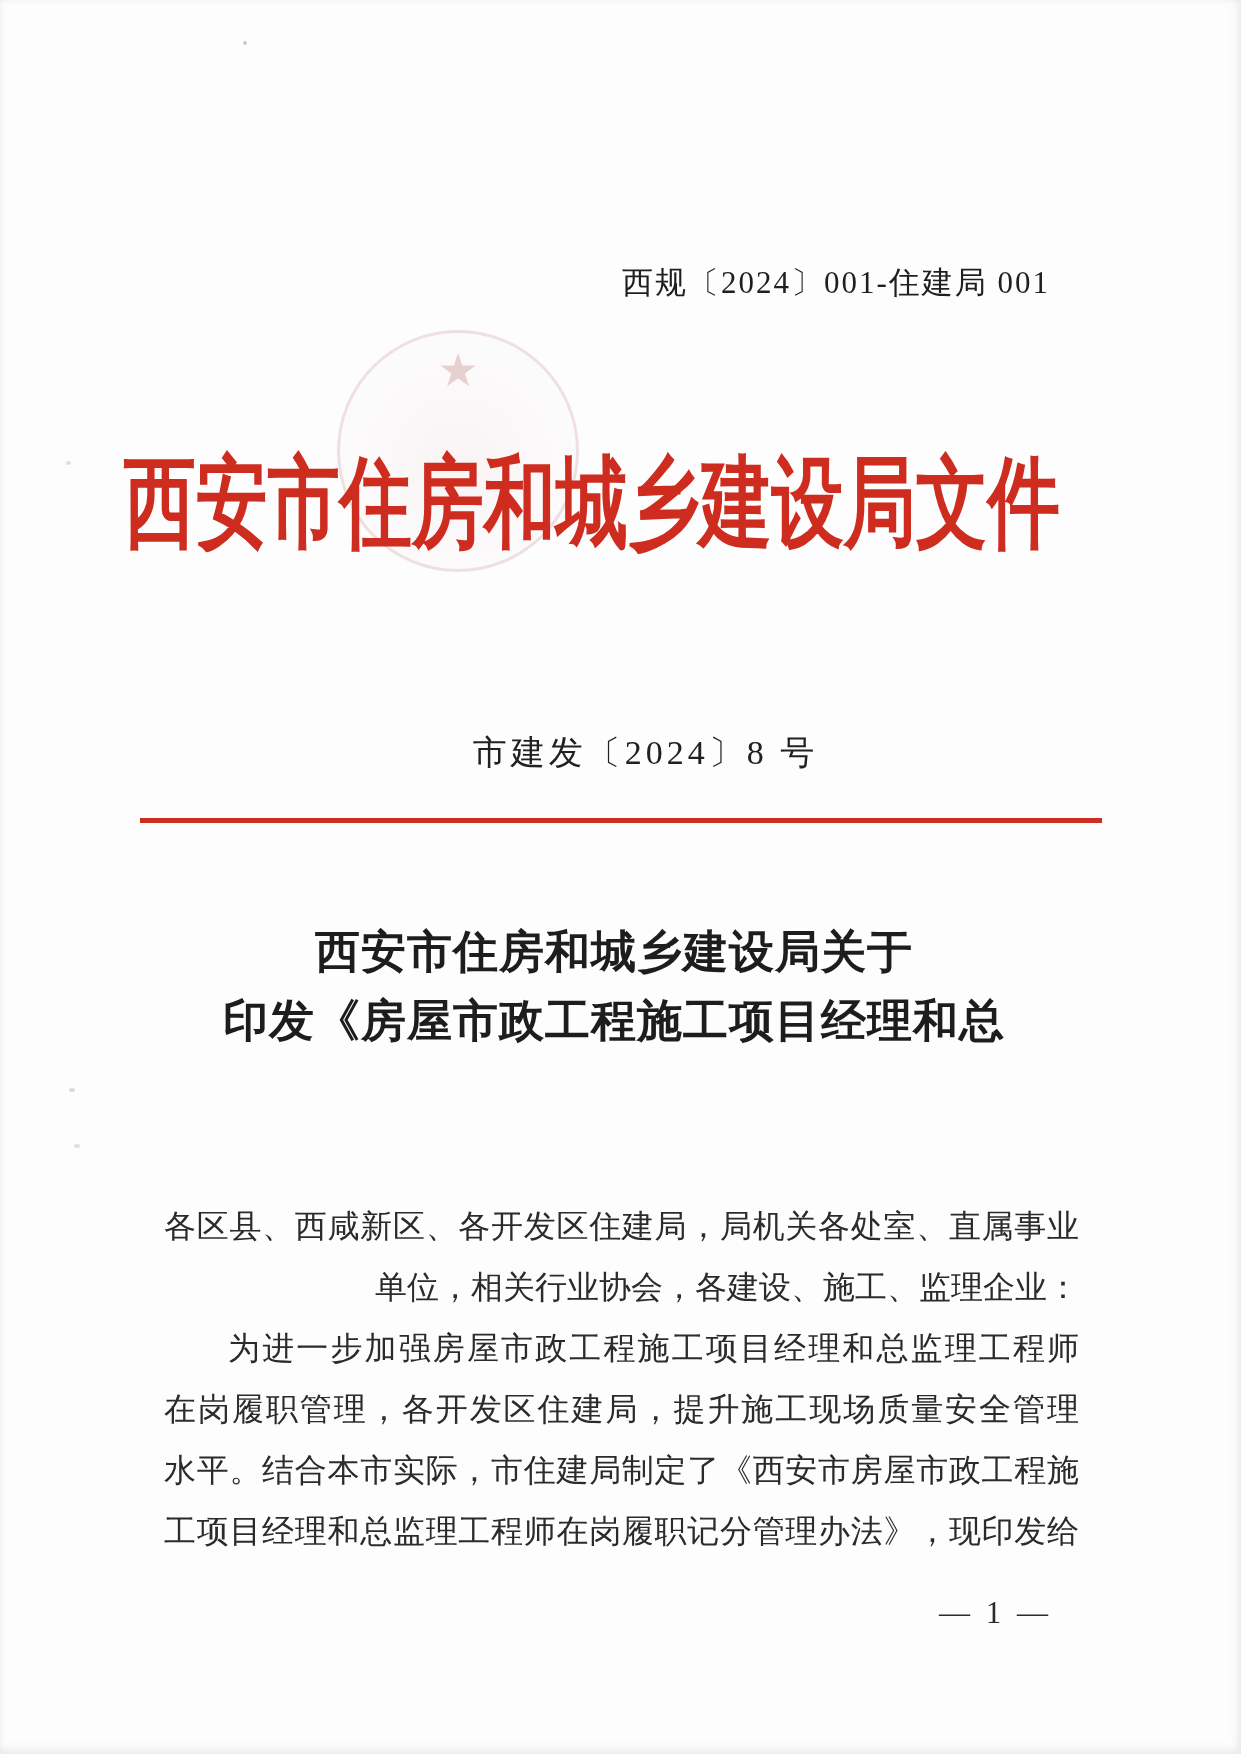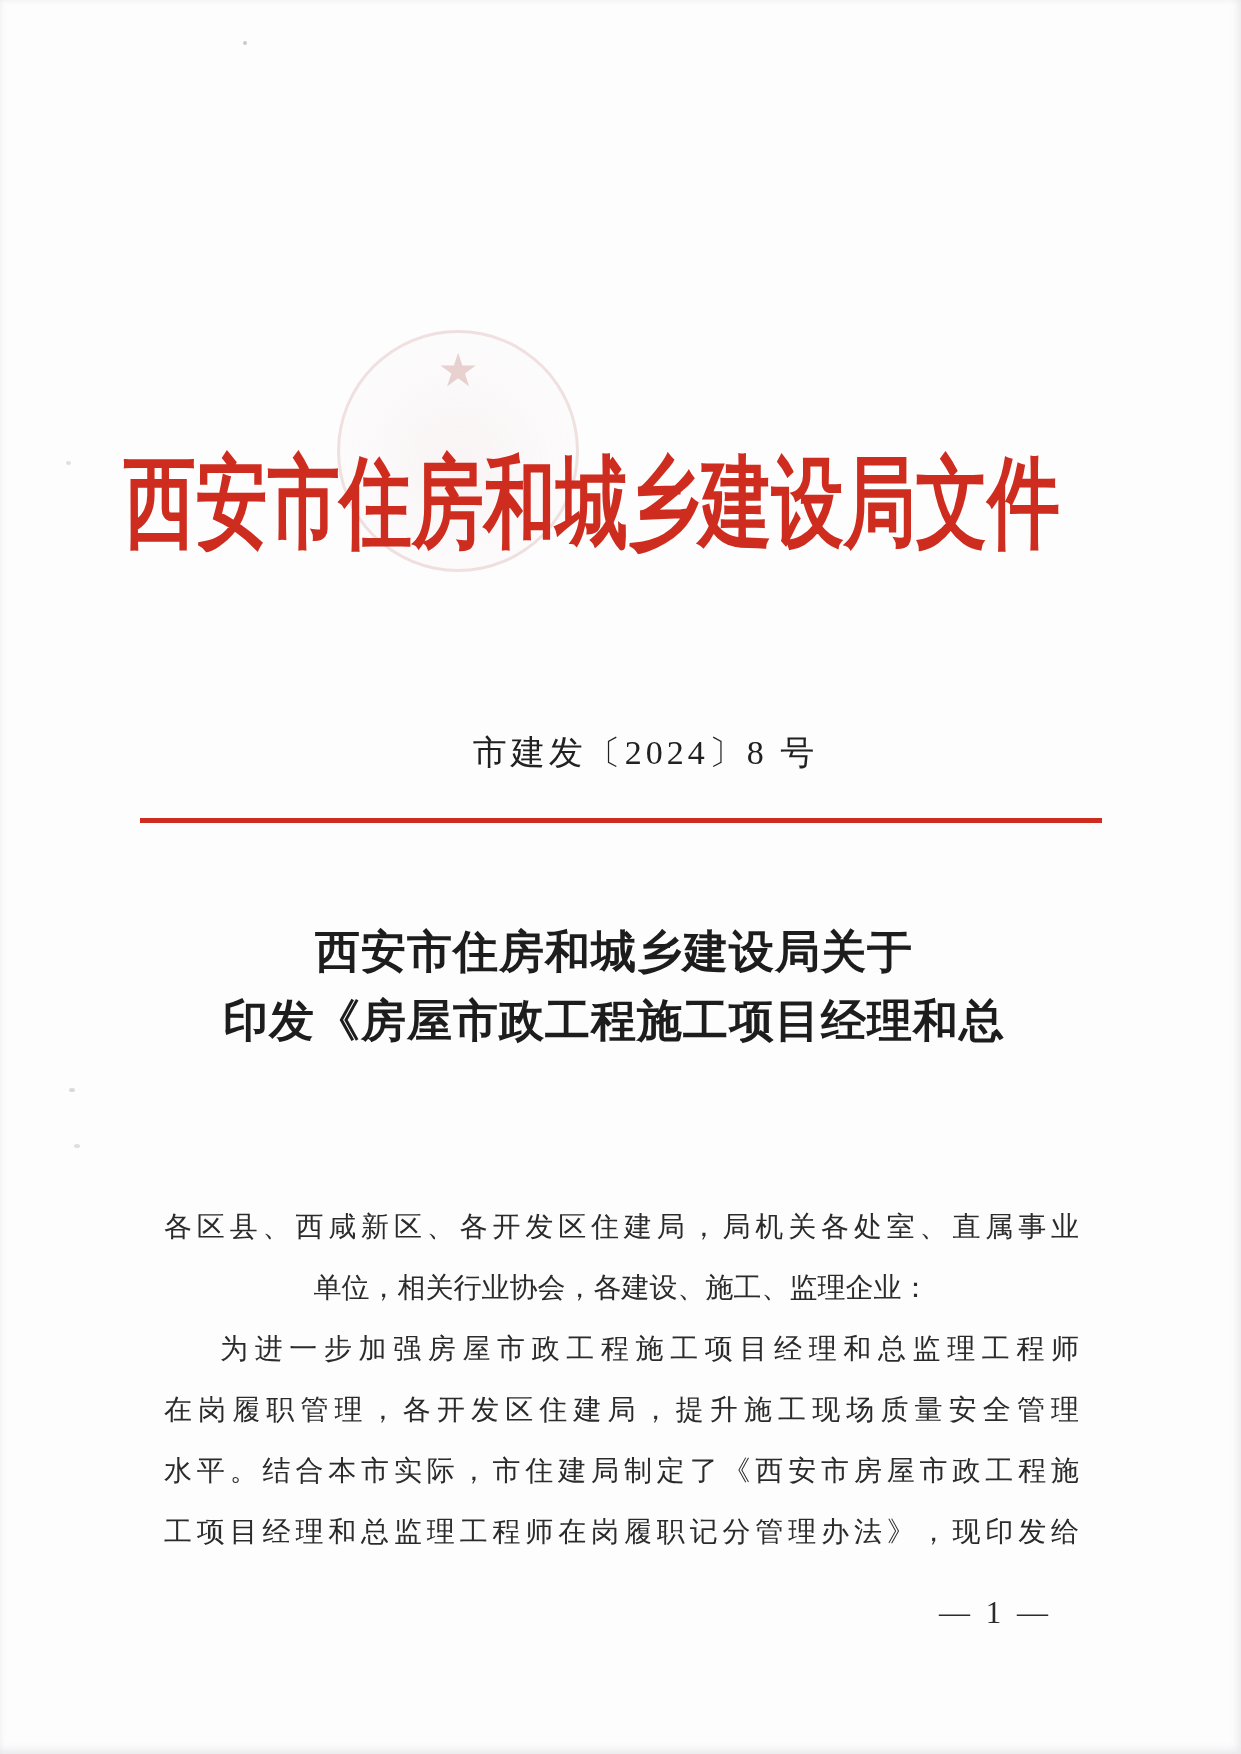--- a/index.html
+++ b/index.html
@@ -60,23 +60,23 @@
   }
   .title-block {
     position: absolute; top: 918px; left: 133px; width: 962px;
     text-align: center;
     font-size: 45px; line-height: 69px; font-weight: 700;
     color: #1d1d1d; letter-spacing: 1px; font-family: Liberation Serif, serif;
   }
   .title-line { white-space: nowrap; }
   .body-block {
     position: absolute; top: 1196px; left: 164px; width: 915px;
-    font-size: 28px; line-height: 61px; color: #2b2b2b;
+    font-size: 32px; line-height: 61px; color: #2b2b2b;
   }
-  .body-line { text-align: center; white-space: nowrap; }
+  .body-line { text-align: right; white-space: nowrap; }
   .body-line.fill { text-align: justify; text-align-last: justify; text-justify: inter-character; white-space: normal; }
   .body-line.indent { text-indent: 2em; }
   .page-number {
     position: absolute; top: 1595px; right: 189px;
     font-size: 31px; letter-spacing: 4px; color: #2b2b2b;
     white-space: nowrap;
   }
 </style>
 </head>
 <body>
@@ -85,20 +85,21 @@
 
   <span class="speck s1"></span>
   <span class="speck s2"></span>
   <span class="speck s3"></span>
   <span class="speck s4"></span>
 
   <div class="seal">
     <span class="seal-star">★</span>
   </div>
 
+  <div class="doc-code">西规〔2024〕001-住建局 001</div>
 
   <div class="banner">西安市住房和城乡建设局文件</div>
 
   <div class="doc-number">市建发〔2024〕8 号</div>
 
   <div class="red-rule"></div>
 
   <div class="title-block" id="title-block">
       <div class="title-line">西安市住房和城乡建设局关于</div>
       <div class="title-line">印发《房屋市政工程施工项目经理和总</div>

